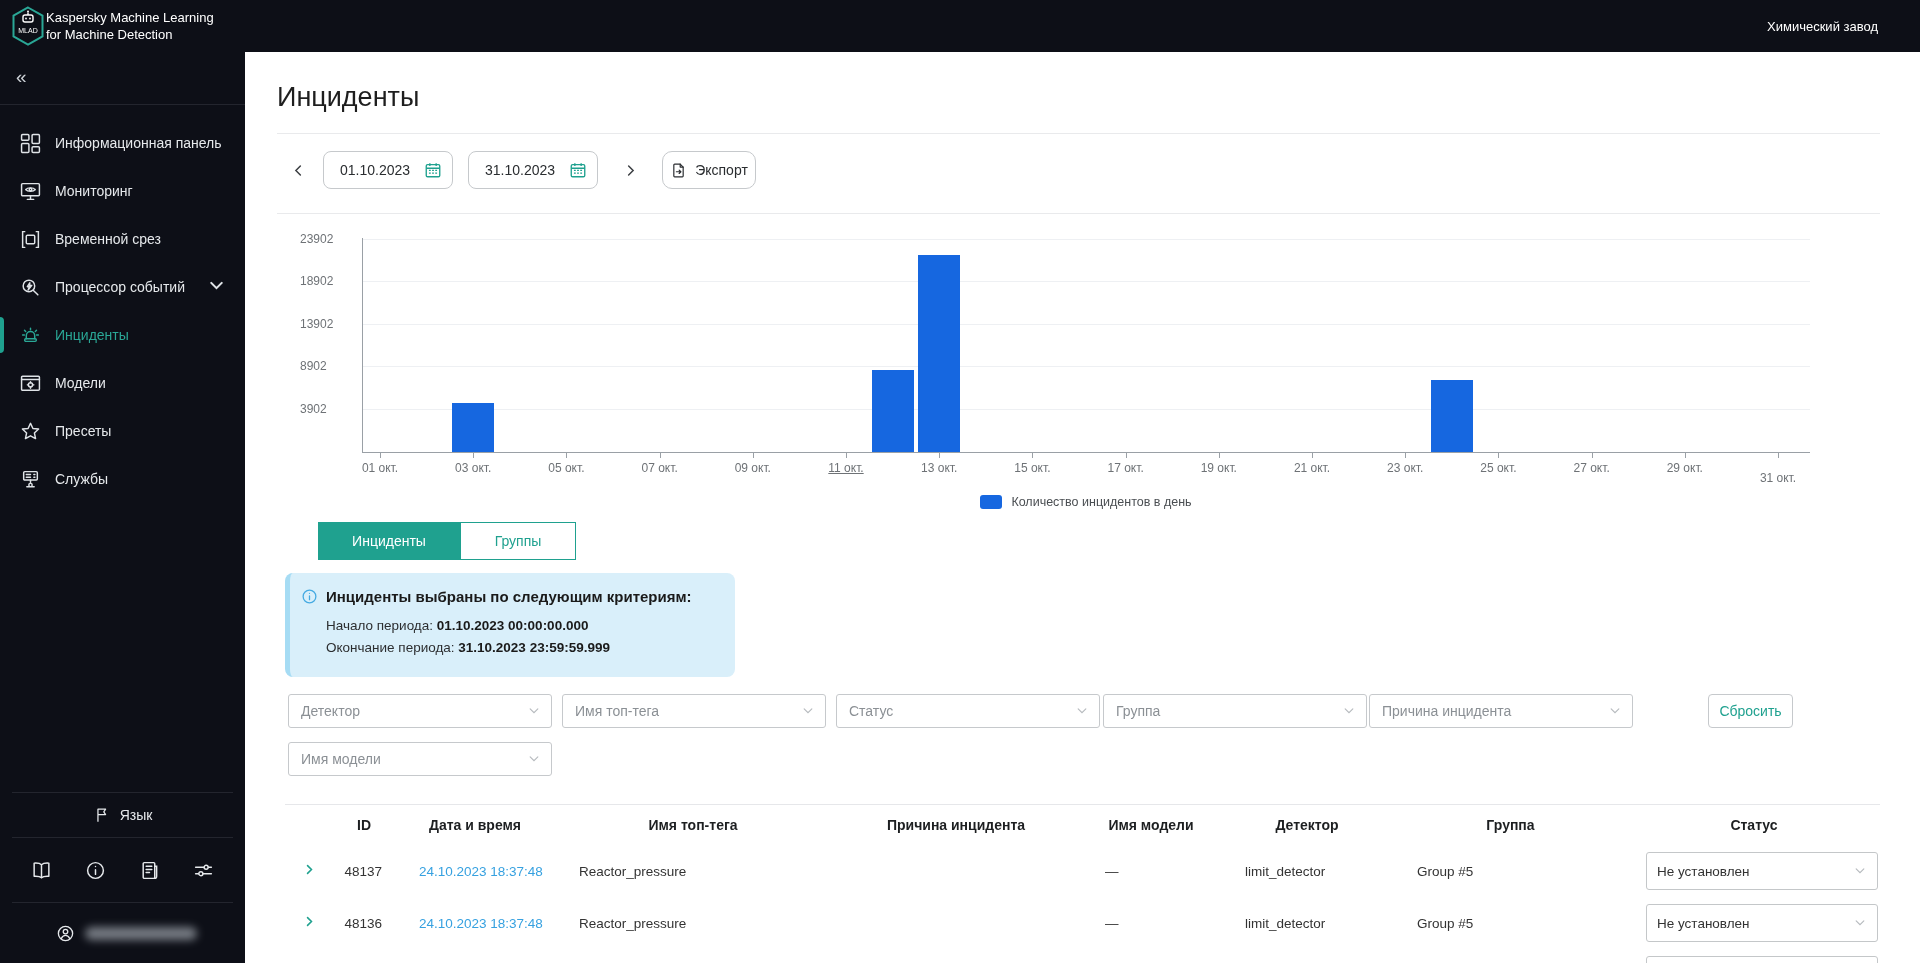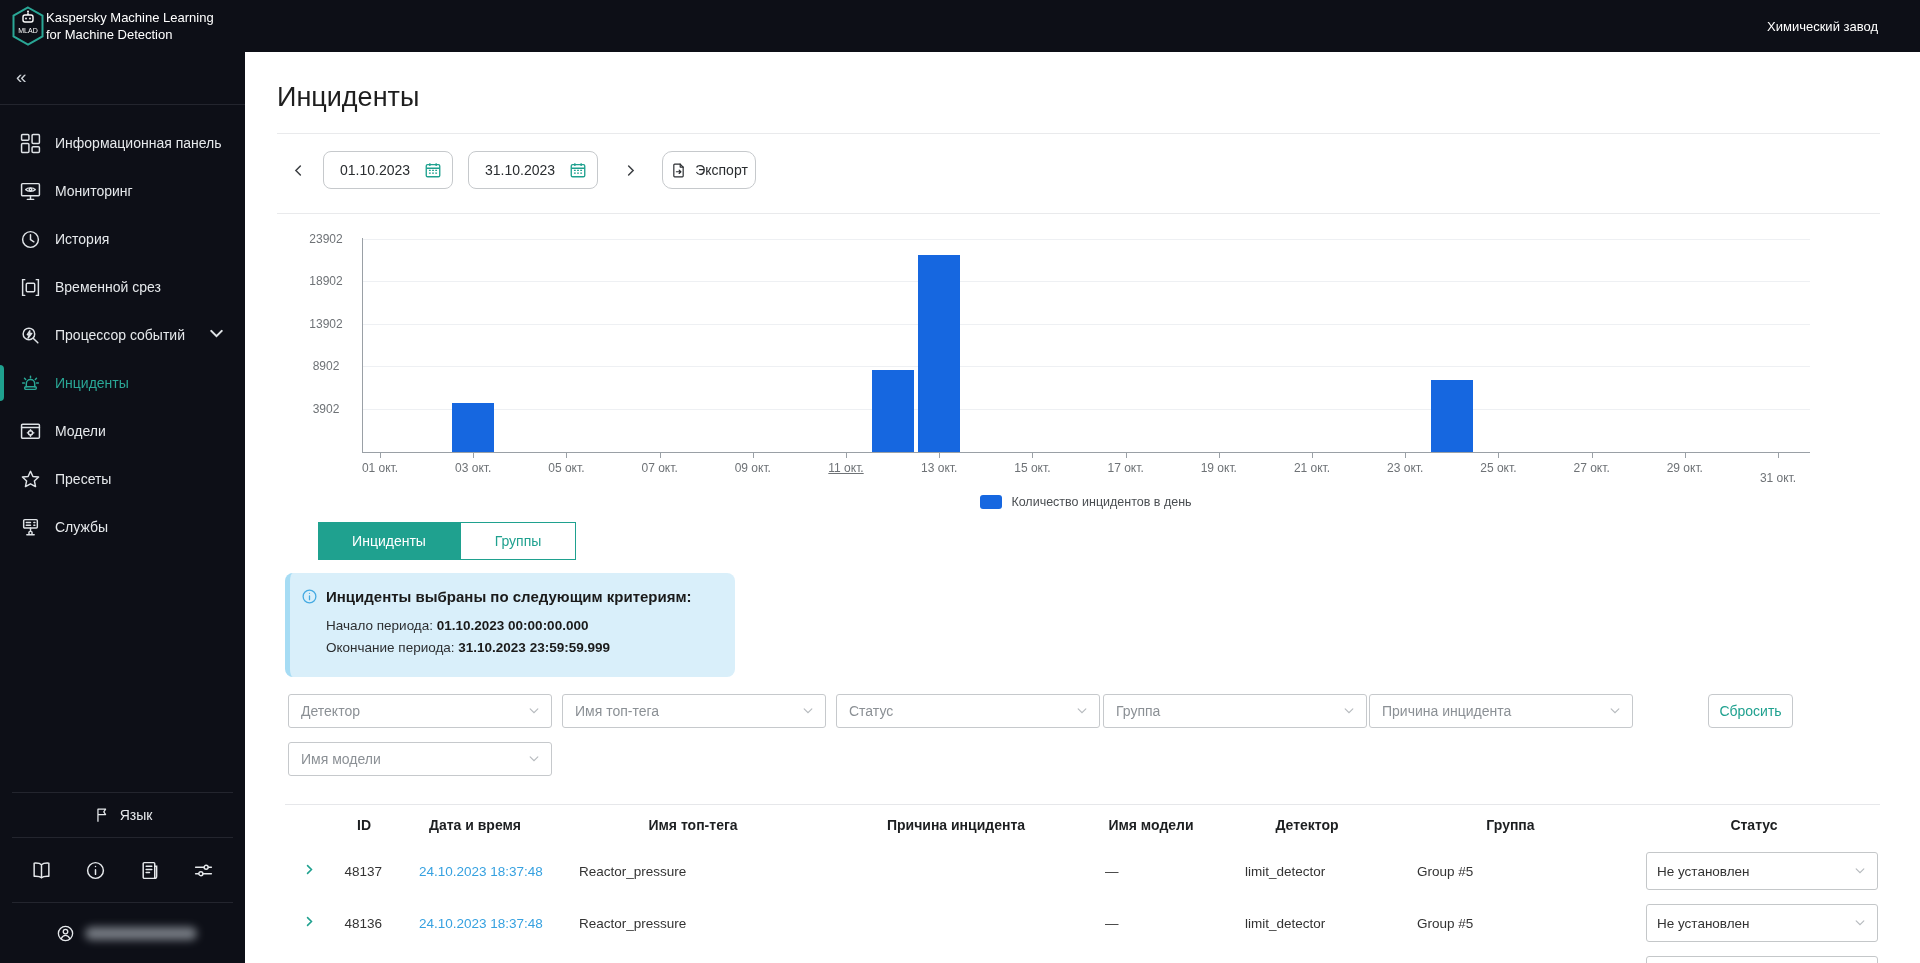--- a/index.html
+++ b/index.html
@@ -45,21 +45,21 @@
   .date-box .val{font-size:14px;color:#2a2d30}
   .date-box svg{margin-left:auto;width:18px;height:18px;color:#1fa18f}
   .export-btn{position:absolute;left:417px;top:99px;height:38px;width:94px;border:1px solid #c6c9cc;border-radius:10px;
     background:#fff;display:flex;align-items:center;justify-content:center;gap:8px;cursor:pointer;
     font-size:14px;color:#2a2d30}
   .export-btn svg{width:17px;height:17px;color:#2a2d30}
   
   .chart{position:absolute;left:55px;top:175px;width:1580px;height:293px}
   .gridline{position:absolute;height:1px;background:#eef0f3}
   .axis-y,.axis-x{position:absolute;background:#9aa0a6}
-  .ytick{position:absolute;left:0;width:52px;text-align:center;font-size:12px;color:#6e7276}
+  .ytick{position:absolute;left:0;width:52px;text-align:left;font-size:12px;color:#6e7276}
   .xtick{position:absolute;width:70px;text-align:center;font-size:12px;color:#6e7276}
   .xnub{position:absolute;width:1px;height:5px;background:#9aa0a6}
   .bar{position:absolute;width:42px;background:#1667e0}
   .legend{position:absolute;left:62px;top:268px;width:1448px;display:flex;align-items:center;justify-content:center;gap:9px}
   .legend .sw{width:22px;height:14px;border-radius:3px;background:#1667e0}
   .legend .lt{font-size:12.5px;color:#4a4e52}
   
   .tabs{position:absolute;left:73px;top:470px;height:38px;display:flex}
   .tab{height:38px;display:flex;align-items:center;justify-content:center;font-size:14px;cursor:pointer}
   .tab.active{width:142px;background:#1fa18f;color:#fff}
@@ -128,27 +128,20 @@
       <span>Информационная панель</span>
     </div>
     <div class="sb-item">
       <svg viewBox="0 0 20 20" fill="none" stroke="currentColor" stroke-width="1.4" stroke-linecap="round">
         <rect x="1.5" y="2.5" width="17" height="11.5" rx="1"></rect>
         <path d="M5.5 8.2c1.6-2.2 7.4-2.2 9 0M5.5 8.2c1.6 2.2 7.4 2.2 9 0"></path>
           <circle cx="10" cy="8.2" r="1.2"></circle>
         <path d="M7 17.5h6M10 14v3.5"></path>
       </svg>
       <span>Мониторинг</span>
-    </div>
-    <div class="sb-item">
-      <svg viewBox="0 0 20 20" fill="none" stroke="currentColor" stroke-width="1.4" stroke-linecap="round">
-        <circle cx="10" cy="10" r="7.5"></circle>
-          <path d="M10 5.5V10l3.2 2.2"></path>
-      </svg>
-      <span>История</span>
     </div>
     <div class="sb-item">
       <svg viewBox="0 0 20 20" fill="none" stroke="currentColor" stroke-width="1.4" stroke-linecap="round">
         <path d="M4.5 2.5H2.5v15h2M15.5 2.5h2v15h-2"></path>
           <rect x="6" y="6" width="8" height="8" rx="1"></rect>
       </svg>
       <span>Временной срез</span>
     </div>
     <div class="sb-item">
       <svg viewBox="0 0 20 20" fill="none" stroke="currentColor" stroke-width="1.4" stroke-linecap="round" stroke-linejoin="round">

